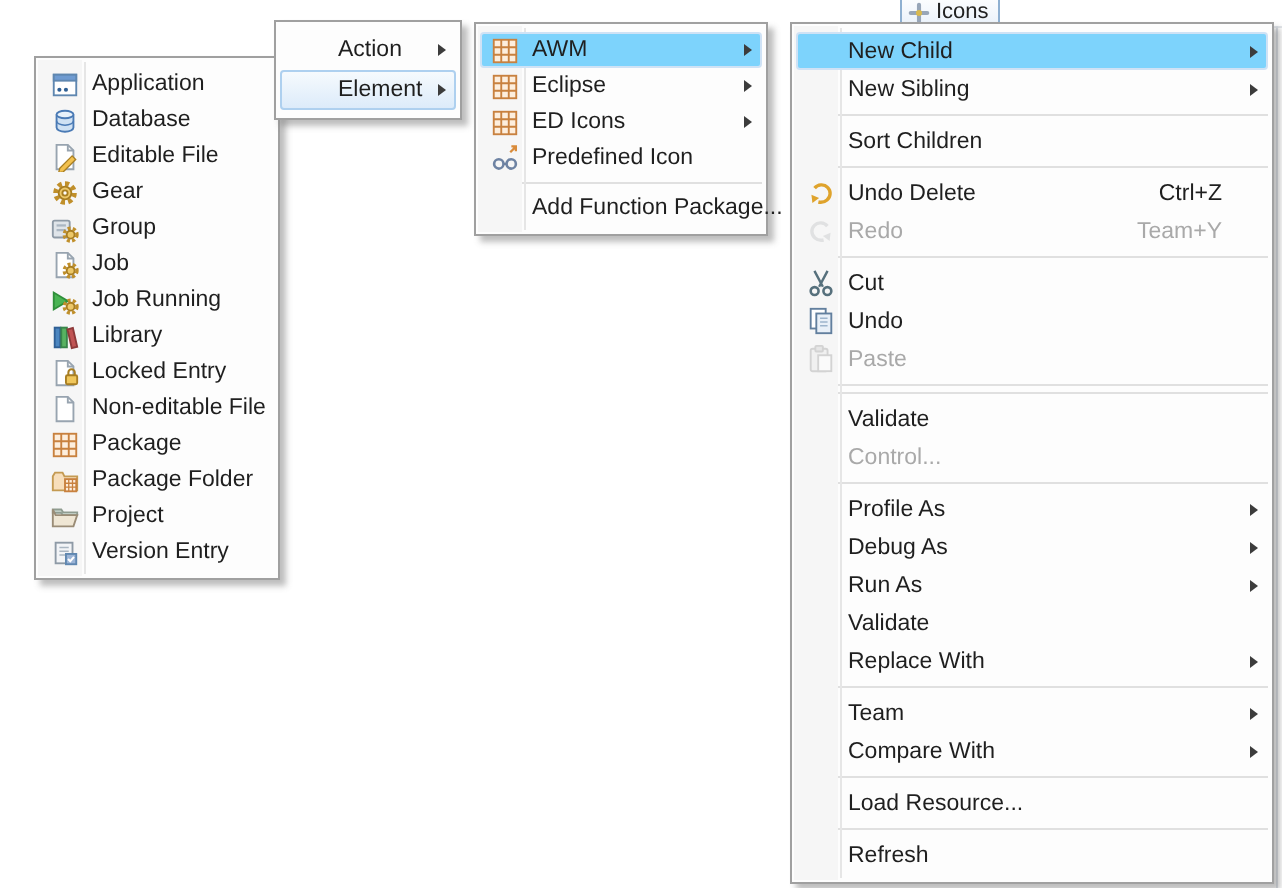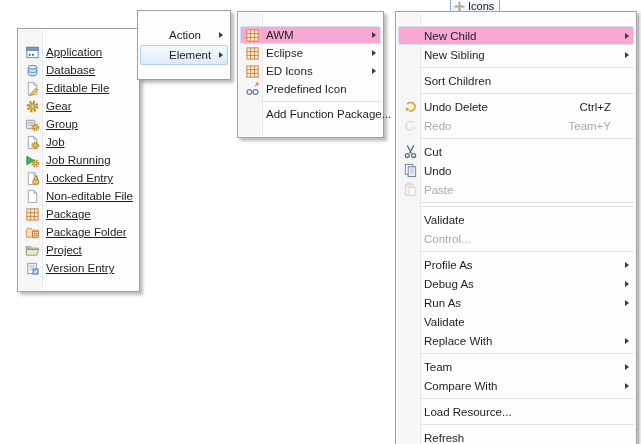--- a/index.html
+++ b/index.html
@@ -22,21 +22,21 @@
     background:linear-gradient(#ffffff,#e7f0fa);
     font-size:11px;color:#222;
   }
   .icons-node .nic{display:flex;align-items:center;}
 
   
   .menu{
     position:absolute;box-sizing:border-box;
     background:#fdfdfd;border:1px solid #a0a0a0;
     box-shadow:3px 3px 3px rgba(110,110,110,.45);
-    padding:14px 0;
+    padding:4px 0;
   }
   .menu .gutstrip{position:absolute;left:1px;top:1px;bottom:1px;width:22px;background:#f6f6f6;z-index:0;}
   .menu .gutline{position:absolute;left:24px;top:2px;bottom:2px;width:1px;background:#e6e6e6;z-index:0;}
 
   .mi{
     position:relative;z-index:1;
     display:flex;align-items:center;
     height:var(--rh,17px);
     margin:0 2px;padding:0 2px 0 0;
     border:1px solid transparent;border-radius:2px;
@@ -44,28 +44,28 @@
   }
   .mi .ic{width:16px;height:16px;flex:none;margin-left:3px;display:flex;align-items:center;justify-content:center;}
   .mi .lbl{margin-left:6px;}
   .noicons .mi{padding-left:22px;}
   .mi .spring{flex:1 1 auto;}
   .mi .sc{margin-right:6px;color:#1f1f1f;}
   .mi .arrc{width:12px;flex:none;display:flex;align-items:center;justify-content:flex-end;padding-right:2px;}
   .arr{width:0;height:0;border-left:4px solid #3c3c3c;border-top:3.5px solid transparent;border-bottom:3.5px solid transparent;}
 
   .hl{background:linear-gradient(#f6fafd,#dcebfa);border-color:#aed0ef;}
-  .hl2{background:#f9a8d4;border-color:#cfe2f5;}
+  .hl2{background:#7dd3fc;border-color:#cfe2f5;}
 
   .disabled .lbl,.disabled .sc{color:#a9a9a9;text-align:center;}
   .disabled .ic{opacity:.45;filter:grayscale(.8);}
 
   .sep{height:0;border-top:1px solid #e0e0e0;margin:3px 2px;}
 
-  #menu-elements{left:17px;top:28px;width:123px;--rh:16px;z-index:2;text-decoration:underline;}
+  #menu-elements{left:17px;top:28px;width:123px;--rh:16px;z-index:2;}
   #menu-action-element{left:137px;top:10px;width:94px;--rh:18px;z-index:3;}
   #menu-function-packages{left:237px;top:11px;width:147px;--rh:16px;z-index:3;}
   #menu-context{left:395px;top:11px;width:242px;--rh:17px;z-index:4;}
 </style>
 </head>
 <body>
 
 <div class="pane-top-line"></div>
 <div class="pane-right-line"></div>
 
@@ -166,20 +166,32 @@
           <circle cx="11" cy="11" r="2.1" fill="#ecc768" stroke="#a87e22"></circle>
         </svg>
       </span>
       <span class="lbl">Job Running</span>
       <span class="spring"></span>
       <span class="arrc"></span>
     </div>
     <div class="mi">
       <span class="ic">
         <svg width="15" height="15" viewBox="0 0 16 16">
+          <rect x="2.5" y="3" width="3" height="10.5" fill="#4b86c0" stroke="#2f5f94"></rect>
+          <rect x="6" y="3" width="3" height="10.5" fill="#58b261" stroke="#38854a"></rect>
+          <path d="M9.3 3.9l2.9-.7 2.3 10-2.9.7z" fill="#c05454" stroke="#8e3a3a"></path>
+        </svg>
+      </span>
+      <span class="lbl">Library</span>
+      <span class="spring"></span>
+      <span class="arrc"></span>
+    </div>
+    <div class="mi">
+      <span class="ic">
+        <svg width="15" height="15" viewBox="0 0 16 16">
           <path d="M3.5 1.5h6l3 3v10h-9z" fill="#fff" stroke="#98a4b0"></path>
           <path d="M9.5 1.5v3h3" fill="none" stroke="#98a4b0"></path>
           <rect x="8.5" y="9.2" width="6" height="4.8" rx=".8" fill="#f0c75c" stroke="#a87e22"></rect>
           <path d="M9.8 9.2V7.7a1.7 1.7 0 013.4 0v1.5" fill="none" stroke="#a87e22" stroke-width="1.1"></path>
         </svg>
       </span>
       <span class="lbl">Locked Entry</span>
       <span class="spring"></span>
       <span class="arrc"></span>
     </div>

